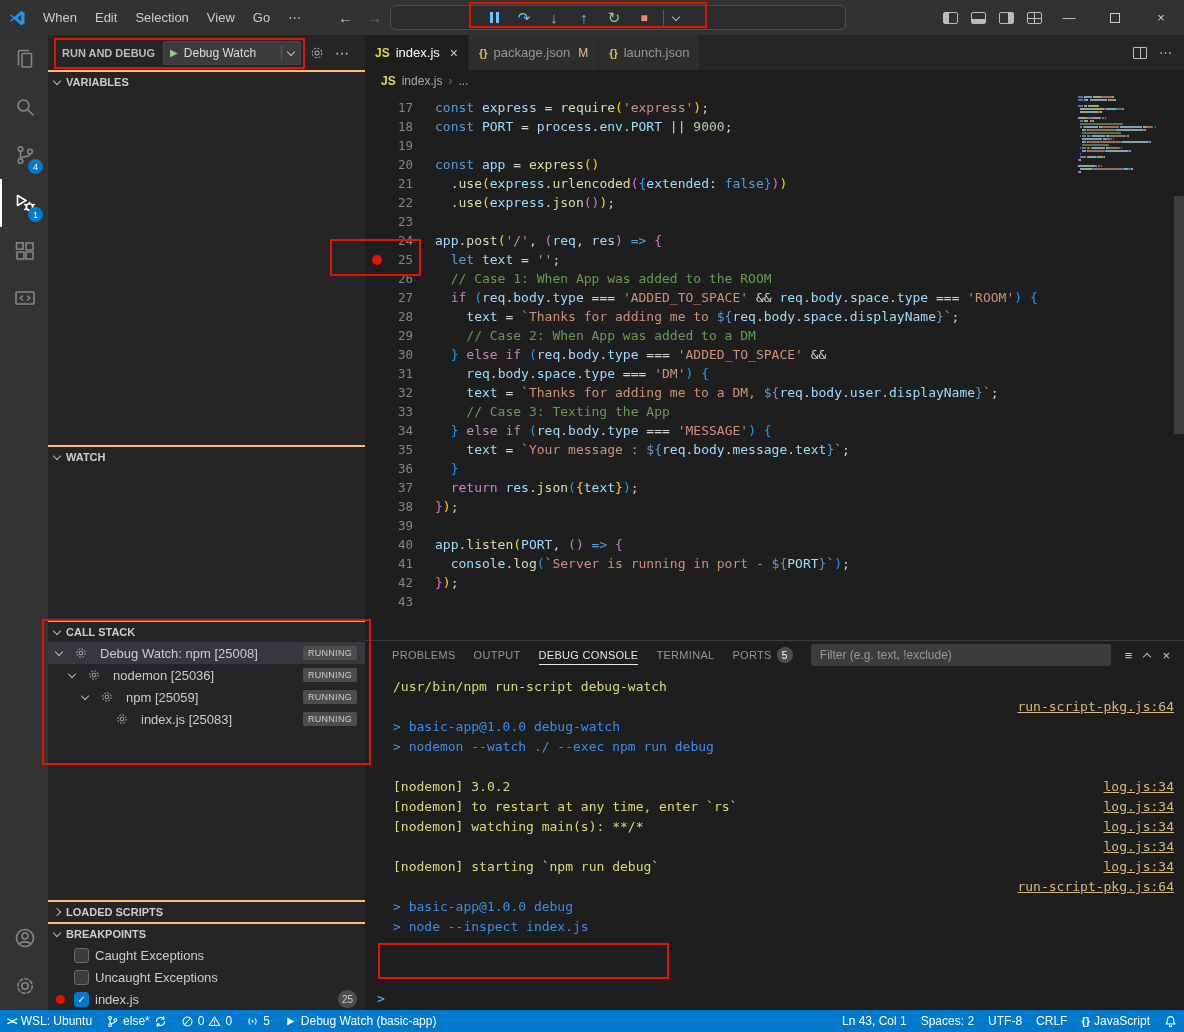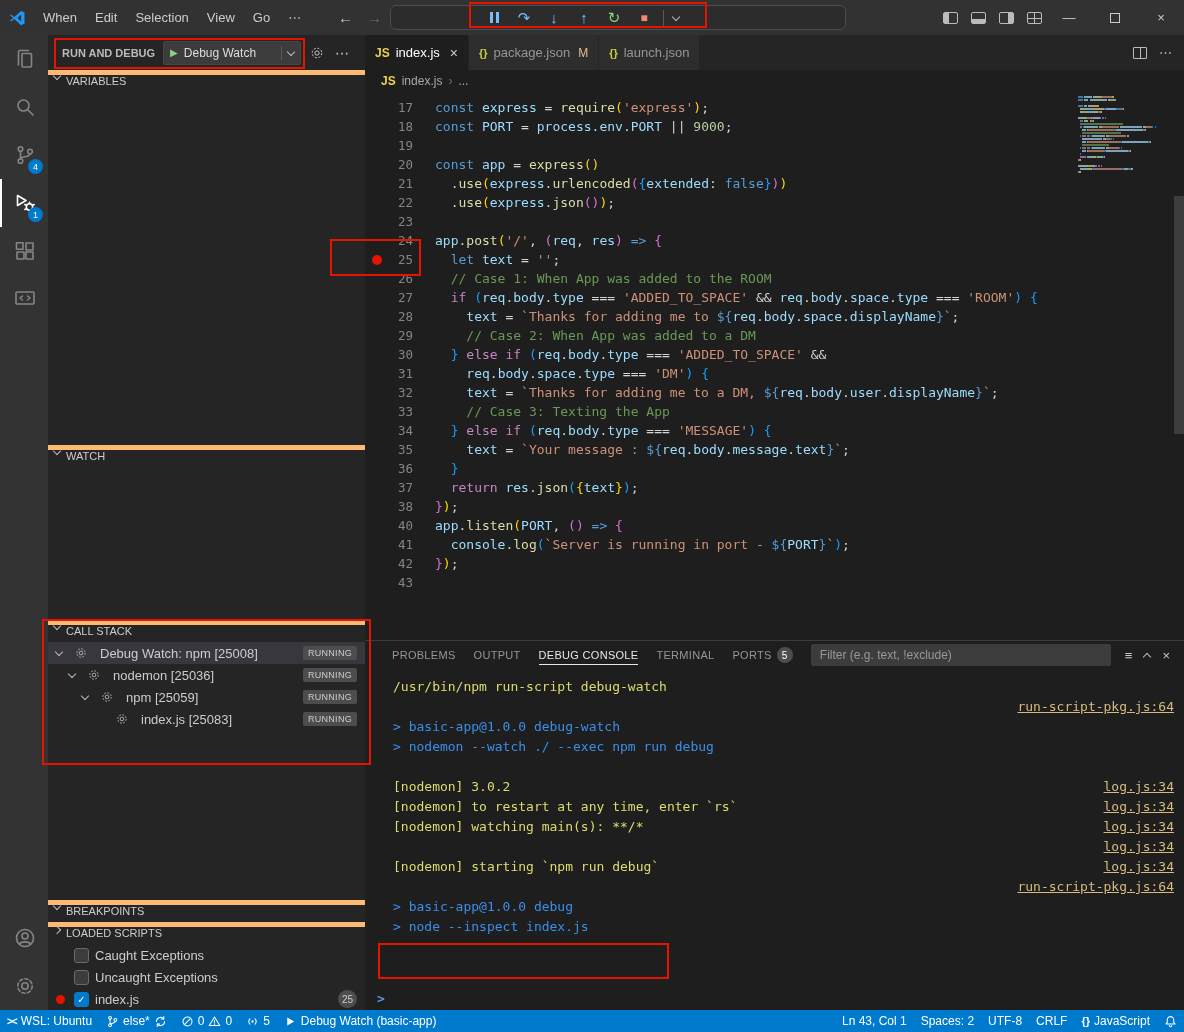--- a/index.html
+++ b/index.html
@@ -51,21 +51,21 @@
 .sidebar{position:absolute;left:48px;top:35px;width:317px;bottom:22px;background:#252526;display:flex;flex-direction:column;overflow:hidden}
 .sb-controls{height:35px;display:flex;align-items:center;padding:0 8px 0 14px;gap:8px;flex:0 0 35px}
 .sb-title{font-size:11px;font-weight:bold;color:#bbb;white-space:nowrap}
 .cfg-dd{height:24px;flex:0 0 138px;background:#3c3c3c;border:1px solid #464647;border-radius:2px;display:flex;align-items:center;padding:0 6px;gap:6px;cursor:pointer}
 .play-g{color:#89d185;font-size:10px}
 .cfg-lbl{flex:1;font-size:12px;color:#ddd;white-space:nowrap}
 .dd-sep{width:1px;height:14px;background:#5a5a5a}
 .hdr-ic{color:#ccc;cursor:pointer;display:flex;align-items:center}
 .hdr-ic svg{width:16px;height:16px;fill:none;stroke:currentColor;stroke-width:1.4}
 .dots{font-size:14px;margin-left:2px}
-.sec-hdr{height:22px;flex:0 0 22px;display:flex;align-items:flex-start;gap:6px;padding-left:6px;font-size:11px;font-weight:normal;color:#ccc;border-top:5px solid #fdba74;cursor:pointer}
+.sec-hdr{height:22px;flex:0 0 22px;display:flex;align-items:center;gap:6px;padding-left:6px;font-size:11px;font-weight:bold;color:#ccc;border-top:2px solid #fdba74;cursor:pointer}
 #variables-body{flex:0 0 353px}
 #watch-body{flex:0 0 153px}
 #callstack-body{flex:0 0 258px}
 #breakpoints-body{flex:0 0 66px}
 .tree-row{height:22px;display:flex;align-items:center;gap:12px;cursor:pointer;padding-right:8px}
 .tree-row.sel{background:#37373d}
 .sess-ic{display:flex}
 .sess-ic svg{width:14px;height:14px;fill:none;stroke:#c5c5c5;stroke-width:1.4}
 .tree-lbl{font-size:13px;color:#ccc;white-space:nowrap;overflow:hidden;flex:1}
 .run-badge{background:#4d4d4d;color:#ccc;font-size:9px;padding:2px 5px;border-radius:2px;letter-spacing:.3px}
@@ -338,28 +338,28 @@
             <svg viewBox="0 0 24 24">
               <circle cx="12" cy="12" r="3.2"></circle>
               <circle cx="12" cy="12" r="7.2" stroke-dasharray="3.2 2.4"></circle>
             </svg>
           </span>
           <span class="tree-lbl" data-name="callstack-label">index.js [25083]</span>
           <span class="run-badge" data-name="status-badge">RUNNING</span>
         </div>
       </div>
 
+    <div class="sec-hdr" data-name="section-header-loaded-scripts">
+      <span class="chev right" data-name="chevron-right-icon"></span>
+      <span data-name="section-label">LOADED SCRIPTS</span>
+    </div>
+
     <div class="sec-hdr" data-name="section-header-breakpoints">
       <span class="chev down" data-name="chevron-down-icon"></span>
       <span data-name="section-label">BREAKPOINTS</span>
-    </div>
-
-    <div class="sec-hdr" data-name="section-header-loaded-scripts">
-      <span class="chev right" data-name="chevron-right-icon"></span>
-      <span data-name="section-label">LOADED SCRIPTS</span>
     </div>
     <div id="breakpoints-body" data-name="breakpoints-body">
         <div class="bp-row" data-name="breakpoint-item">
           <span class="cbx" data-name="checkbox"></span>
           <span class="bp-lbl" data-name="breakpoint-label">Caught Exceptions</span>
         </div>
         <div class="bp-row" data-name="breakpoint-item">
           <span class="cbx" data-name="checkbox"></span>
           <span class="bp-lbl" data-name="breakpoint-label">Uncaught Exceptions</span>
         </div>
@@ -418,20 +418,21 @@
           <div class="code-row" data-name="code-line"><span class="bp-col" data-name="gutter"></span><span class="lnum" data-name="line-number">29</span><span class="ctext" data-name="code-text"><span class="tok-c">    // Case 2: When App was added to a DM</span></span></div>
           <div class="code-row" data-name="code-line"><span class="bp-col" data-name="gutter"></span><span class="lnum" data-name="line-number">30</span><span class="ctext" data-name="code-text"><span class="tok-o">  </span><span class="tok-b3">}</span><span class="tok-o"> </span><span class="tok-ctl">else</span><span class="tok-o"> </span><span class="tok-ctl">if</span><span class="tok-o"> </span><span class="tok-b3">(</span><span class="tok-v">req</span><span class="tok-o">.</span><span class="tok-v">body</span><span class="tok-o">.</span><span class="tok-v">type</span><span class="tok-o"> === </span><span class="tok-s">'ADDED_TO_SPACE'</span><span class="tok-o"> &amp;&amp;</span></span></div>
           <div class="code-row" data-name="code-line"><span class="bp-col" data-name="gutter"></span><span class="lnum" data-name="line-number">31</span><span class="ctext" data-name="code-text"><span class="tok-o">    </span><span class="tok-v">req</span><span class="tok-o">.</span><span class="tok-v">body</span><span class="tok-o">.</span><span class="tok-v">space</span><span class="tok-o">.</span><span class="tok-v">type</span><span class="tok-o"> === </span><span class="tok-s">'DM'</span><span class="tok-b3">)</span><span class="tok-o"> </span><span class="tok-b3">{</span></span></div>
           <div class="code-row" data-name="code-line"><span class="bp-col" data-name="gutter"></span><span class="lnum" data-name="line-number">32</span><span class="ctext" data-name="code-text"><span class="tok-o">    </span><span class="tok-v">text</span><span class="tok-o"> = </span><span class="tok-s">`Thanks for adding me to a DM, </span><span class="tok-tx">${</span><span class="tok-v">req</span><span class="tok-o">.</span><span class="tok-v">body</span><span class="tok-o">.</span><span class="tok-v">user</span><span class="tok-o">.</span><span class="tok-v">displayName</span><span class="tok-tx">}</span><span class="tok-s">`</span><span class="tok-o">;</span></span></div>
           <div class="code-row" data-name="code-line"><span class="bp-col" data-name="gutter"></span><span class="lnum" data-name="line-number">33</span><span class="ctext" data-name="code-text"><span class="tok-c">    // Case 3: Texting the App</span></span></div>
           <div class="code-row" data-name="code-line"><span class="bp-col" data-name="gutter"></span><span class="lnum" data-name="line-number">34</span><span class="ctext" data-name="code-text"><span class="tok-o">  </span><span class="tok-b3">}</span><span class="tok-o"> </span><span class="tok-ctl">else</span><span class="tok-o"> </span><span class="tok-ctl">if</span><span class="tok-o"> </span><span class="tok-b3">(</span><span class="tok-v">req</span><span class="tok-o">.</span><span class="tok-v">body</span><span class="tok-o">.</span><span class="tok-v">type</span><span class="tok-o"> === </span><span class="tok-s">'MESSAGE'</span><span class="tok-b3">)</span><span class="tok-o"> </span><span class="tok-b3">{</span></span></div>
           <div class="code-row" data-name="code-line"><span class="bp-col" data-name="gutter"></span><span class="lnum" data-name="line-number">35</span><span class="ctext" data-name="code-text"><span class="tok-o">    </span><span class="tok-v">text</span><span class="tok-o"> = </span><span class="tok-s">`Your message : </span><span class="tok-tx">${</span><span class="tok-v">req</span><span class="tok-o">.</span><span class="tok-v">body</span><span class="tok-o">.</span><span class="tok-v">message</span><span class="tok-o">.</span><span class="tok-v">text</span><span class="tok-tx">}</span><span class="tok-s">`</span><span class="tok-o">;</span></span></div>
           <div class="code-row" data-name="code-line"><span class="bp-col" data-name="gutter"></span><span class="lnum" data-name="line-number">36</span><span class="ctext" data-name="code-text"><span class="tok-o">  </span><span class="tok-b3">}</span></span></div>
           <div class="code-row" data-name="code-line"><span class="bp-col" data-name="gutter"></span><span class="lnum" data-name="line-number">37</span><span class="ctext" data-name="code-text"><span class="tok-o">  </span><span class="tok-ctl">return</span><span class="tok-o"> </span><span class="tok-v">res</span><span class="tok-o">.</span><span class="tok-fn">json</span><span class="tok-b3">(</span><span class="tok-b1">{</span><span class="tok-v">text</span><span class="tok-b1">}</span><span class="tok-b3">)</span><span class="tok-o">;</span></span></div>
           <div class="code-row" data-name="code-line"><span class="bp-col" data-name="gutter"></span><span class="lnum" data-name="line-number">38</span><span class="ctext" data-name="code-text"><span class="tok-b2">}</span><span class="tok-b1">)</span><span class="tok-o">;</span></span></div>
+          <div class="code-row" data-name="code-line"><span class="bp-col" data-name="gutter"></span><span class="lnum" data-name="line-number">39</span><span class="ctext" data-name="code-text"></span></div>
           <div class="code-row" data-name="code-line"><span class="bp-col" data-name="gutter"></span><span class="lnum" data-name="line-number">40</span><span class="ctext" data-name="code-text"><span class="tok-v">app</span><span class="tok-o">.</span><span class="tok-fn">listen</span><span class="tok-b1">(</span><span class="tok-v">PORT</span><span class="tok-o">, </span><span class="tok-b2">()</span><span class="tok-o"> </span><span class="tok-kw">=&gt;</span><span class="tok-o"> </span><span class="tok-b2">{</span></span></div>
           <div class="code-row" data-name="code-line"><span class="bp-col" data-name="gutter"></span><span class="lnum" data-name="line-number">41</span><span class="ctext" data-name="code-text"><span class="tok-o">  </span><span class="tok-v">console</span><span class="tok-o">.</span><span class="tok-fn">log</span><span class="tok-b3">(</span><span class="tok-s">`Server is running in port - </span><span class="tok-tx">${</span><span class="tok-v">PORT</span><span class="tok-tx">}</span><span class="tok-s">`</span><span class="tok-b3">)</span><span class="tok-o">;</span></span></div>
           <div class="code-row" data-name="code-line"><span class="bp-col" data-name="gutter"></span><span class="lnum" data-name="line-number">42</span><span class="ctext" data-name="code-text"><span class="tok-b2">}</span><span class="tok-b1">)</span><span class="tok-o">;</span></span></div>
           <div class="code-row" data-name="code-line"><span class="bp-col" data-name="gutter"></span><span class="lnum" data-name="line-number">43</span><span class="ctext" data-name="code-text"></span></div>
         </div>
       <div id="minimap" data-name="minimap">
           <div class="mm-line"><span class="mm tok-kw" style="margin-left: 0px; width: 5.25px;"></span><span class="mm tok-o" style="margin-left: 1.05px; width: 0px;"></span><span class="mm tok-v" style="margin-left: 0px; width: 7.35px;"></span><span class="mm tok-o" style="margin-left: 1.05px; width: 1.05px;"></span><span class="mm tok-fn" style="margin-left: 0px; width: 7.35px;"></span><span class="mm tok-b1" style="margin-left: 0px; width: 1.05px;"></span><span class="mm tok-s" style="margin-left: 0px; width: 9.45px;"></span><span class="mm tok-b1" style="margin-left: 0px; width: 1.05px;"></span><span class="mm tok-o" style="margin-left: 0px; width: 1.05px;"></span></div>
           <div class="mm-line"><span class="mm tok-kw" style="margin-left: 0px; width: 5.25px;"></span><span class="mm tok-o" style="margin-left: 1.05px; width: 0px;"></span><span class="mm tok-v" style="margin-left: 0px; width: 4.2px;"></span><span class="mm tok-o" style="margin-left: 1.05px; width: 1.05px;"></span><span class="mm tok-v" style="margin-left: 0px; width: 7.35px;"></span><span class="mm tok-o" style="margin-left: 0px; width: 1.05px;"></span><span class="mm tok-v" style="margin-left: 0px; width: 3.15px;"></span><span class="mm tok-o" style="margin-left: 0px; width: 1.05px;"></span><span class="mm tok-v" style="margin-left: 0px; width: 4.2px;"></span><span class="mm tok-o" style="margin-left: 1.05px; width: 2.1px;"></span><span class="mm tok-n" style="margin-left: 0px; width: 4.2px;"></span><span class="mm tok-o" style="margin-left: 0px; width: 1.05px;"></span></div>
           <div class="mm-line"></div>
           <div class="mm-line"><span class="mm tok-kw" style="margin-left: 0px; width: 5.25px;"></span><span class="mm tok-o" style="margin-left: 1.05px; width: 0px;"></span><span class="mm tok-v" style="margin-left: 0px; width: 3.15px;"></span><span class="mm tok-o" style="margin-left: 1.05px; width: 1.05px;"></span><span class="mm tok-fn" style="margin-left: 0px; width: 7.35px;"></span><span class="mm tok-b1" style="margin-left: 0px; width: 2.1px;"></span></div>

